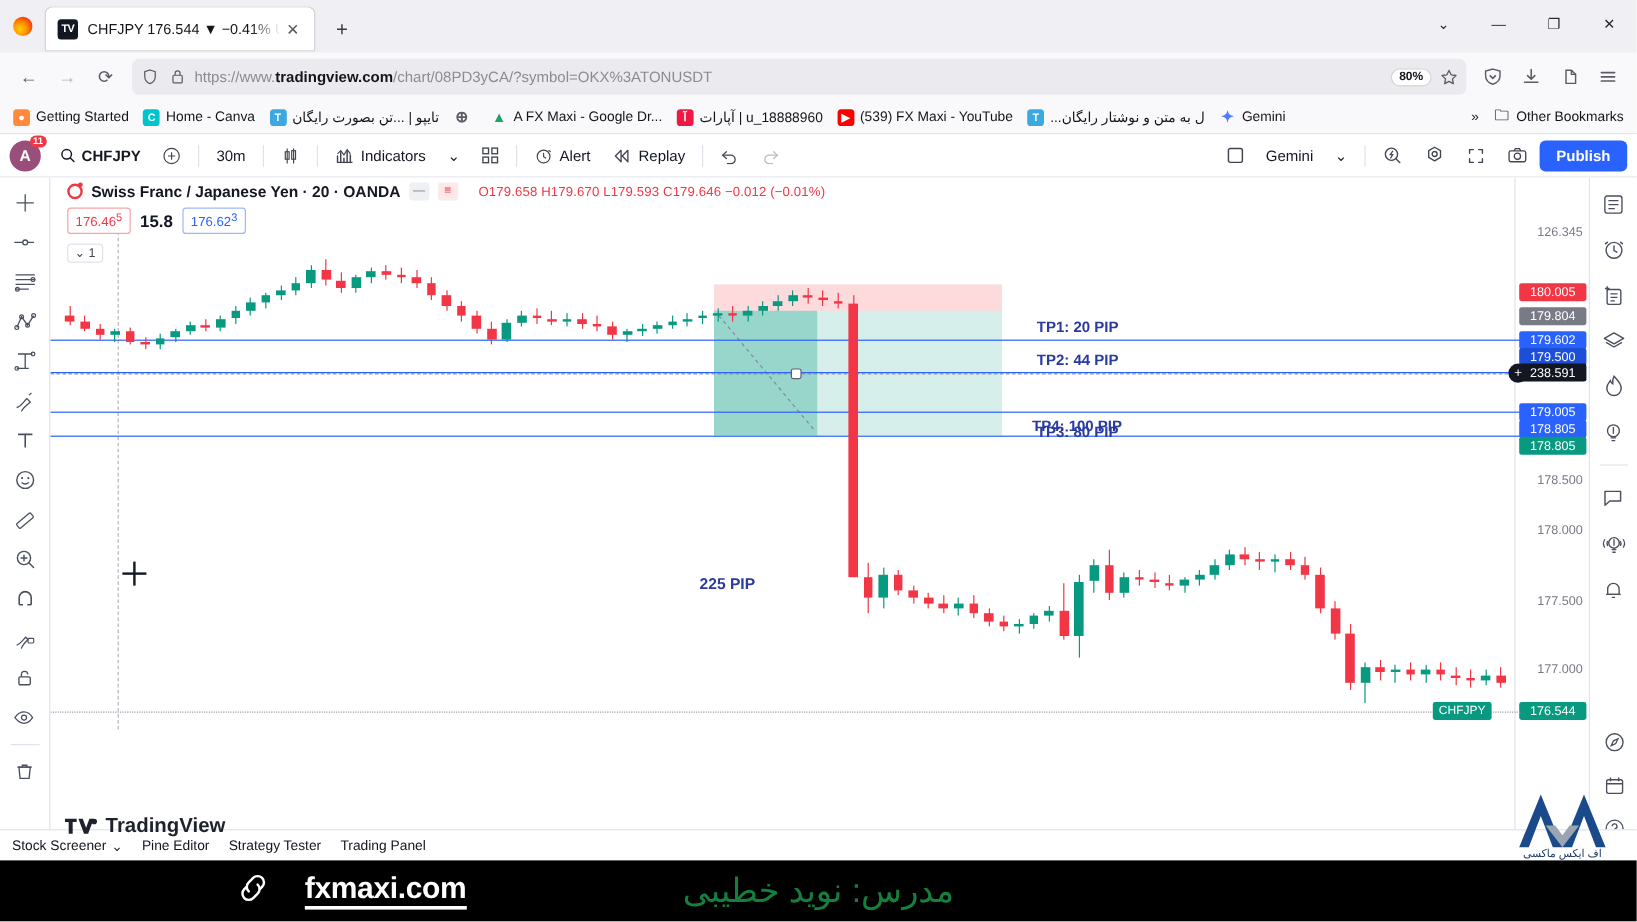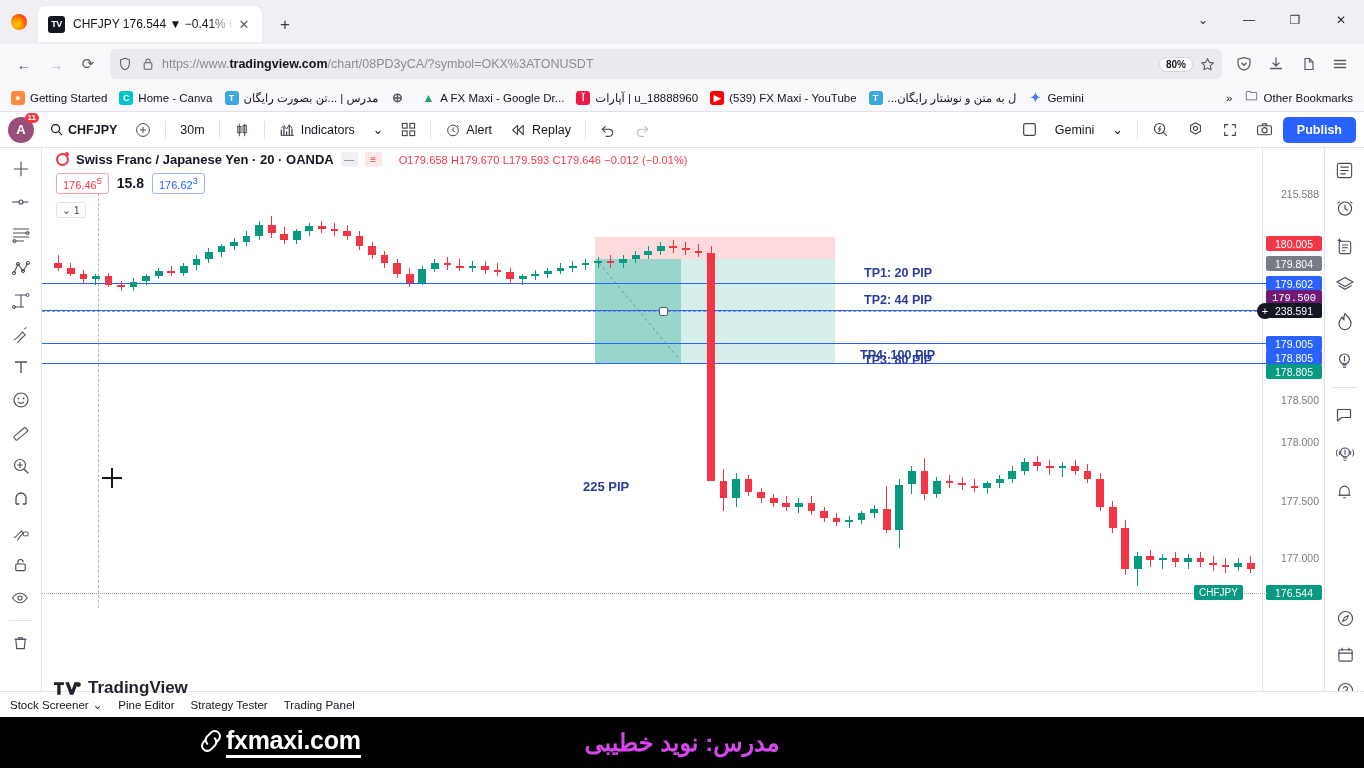--- a/index.html
+++ b/index.html
@@ -221,28 +221,28 @@
     background: #fff; border-top: 1px solid #e0e3eb;
     display: flex; align-items: center; padding: 0 10px; gap: 16px;
   }
   .sb-item { font-size: 11.5px; color: #131722; display:flex; align-items:center; gap:4px; }
 
   
   .banner {
     position: absolute; left: 0; bottom: 0; width: 1364px; height: 51px;
     background: #000; display: flex; align-items: center;
   }
-  .banner-left { display:flex; align-items:center; gap: 0; margin-left: 196px; }
+  .banner-left { display:flex; align-items:center; gap: 28px; margin-left: 196px; }
   .banner-mid { position:absolute; left: 50%; transform: translateX(-50%); }
   .banner-right { display:flex; align-items:center; gap: 12px; margin-left: auto; margin-right: 128px; }
   .banner-txt {
     color: #fff; font-size: 25px; font-weight: 700; letter-spacing: -.3px;
     border-bottom: 3px solid #fff; padding-bottom: 2px; line-height: 1.05;
   }
-  .banner-fa { color: #d946ef; font-size: 24px; font-weight: 700; direction: rtl; }
+  .banner-fa { color: #15803d; font-size: 28px; font-weight: 400; direction: rtl; }
   .tg-circle {
     width: 31px; height: 31px; border-radius: 50%; background: #2aabee;
     display:flex; align-items:center; justify-content:center;
   }
   .logo-wm {
     position: absolute; right: 14px; bottom: 52px; width: 96px; height: 78px; z-index: 40;
     display: flex; flex-direction: column; align-items: center; justify-content: flex-end;
   }
   .logo-wm .fa-cap { font-size: 9px; color: #1a3a6b; direction: rtl; margin-top: -2px; }
 </style>
@@ -323,21 +323,21 @@
     <div class="bm">
         <span class="bi" style="background:#ff8a3d">●</span>
         <span>Getting Started</span>
       </div>
     <div class="bm">
         <span class="bi" style="background:#00c4cc">C</span>
         <span>Home - Canva</span>
       </div>
     <div class="bm">
         <span class="bi" style="background:#3ba9e0">T</span>
-        <span>مدرس | ...تن بصورت رایگان</span>
+        <span>تایپو | ...تن بصورت رایگان</span>
       </div>
     <div class="bm">
         <span class="bi" style="background:transparent;color:#5b5b66;font-size:13px">⊕</span>
         <span></span>
       </div>
     <div class="bm">
         <span class="bi" style="background:transparent;color:#1da462;font-size:12px">▲</span>
         <span>A FX Maxi - Google Dr...</span>
       </div>
     <div class="bm">
@@ -845,25 +845,25 @@
               <path d="M0 2h11v3.2H7.3V16H3.6V5.2H0z" fill="#131722"></path>
               <path d="M12.6 2h4l3.1 8.4L22.8 2h4l-5.2 14h-3.8z" fill="#131722"></path>
               <circle cx="27.2" cy="4.6" r="2.6" fill="#131722"></circle>
             </svg>
         </span>
         <span>TradingView</span>
       </div>
     </div>
 
     <div class="price-axis">
-      <div class="pax" style="top:40px;">215.588</div>
+      <div class="pax" style="top:40px;">126.345</div>
       <div class="ptag" style="top:88px; background:#f23645;">180.005</div>
       <div class="ptag" style="top:108px; background:#787b86;">179.804</div>
       <div class="ptag" style="top:128px; background:#2962ff;">179.602</div>
-      <div class="ptag" style="top:142px; background:#701a75;font-family:Liberation Mono, monospace;">179.500</div>
+      <div class="ptag" style="top:142px; background:#1d4ed8;">179.500</div>
       <div class="ptag" style="top:155px; background:#131722;">238.591</div>
       <div class="plus-tag" style="left:-6px; top:155px;">+</div>
       <div class="ptag" style="top:188px; background:#2962ff;">179.005</div>
       <div class="ptag" style="top:202px; background:#2962ff;">178.805</div>
       <div class="ptag" style="top:216px; background:#089981;">178.805</div>
       <div class="pax" style="top:246px;">178.500</div>
       <div class="pax" style="top:288px;">178.000</div>
       <div class="pax" style="top:347px;">177.500</div>
       <div class="pax" style="top:404px;">177.000</div>
       <div class="ptag" style="top:437px; background:#089981;">176.544</div>
@@ -955,20 +955,28 @@
   <div class="status-bar">
     <div class="sb-item">
       <span>Stock Screener</span>
       <span>⌄</span>
     </div>
     <div class="sb-item">Pine Editor</div>
     <div class="sb-item">Strategy Tester</div>
     <div class="sb-item">Trading Panel</div>
   </div>
 
+  <div class="logo-wm">
+    <svg width="88" height="56" viewBox="0 0 88 56">
+      <path d="M8 54 L26 10 L44 54 L36 54 L26 28 L16 54 Z" fill="#1a4a8a"></path>
+      <path d="M44 54 L62 10 L80 54 L72 54 L62 28 L52 54 Z" fill="#1a4a8a"></path>
+      <path d="M30 36 L44 54 L58 36 L50 36 L44 44 L38 36 Z" fill="#9aa4b2"></path>
+    </svg>
+    <div class="fa-cap">اف ایکس ماکسی</div>
+  </div>
 
   <div class="banner">
     <div class="banner-left">
       <span>
         <svg width="30" height="26" viewBox="0 0 32 28">
             <path d="M12 17a5.5 5.5 0 0 1 0-8l4-4a5.5 5.5 0 1 1 8 8l-2 2" fill="none" stroke="#fff" stroke-width="2.2" stroke-linecap="round"></path>
             <path d="M20 11a5.5 5.5 0 0 1 0 8l-4 4a5.5 5.5 0 1 1-8-8l2-2" fill="none" stroke="#fff" stroke-width="2.2" stroke-linecap="round"></path>
           </svg>
       </span>
       <span class="banner-txt">fxmaxi.com</span>

